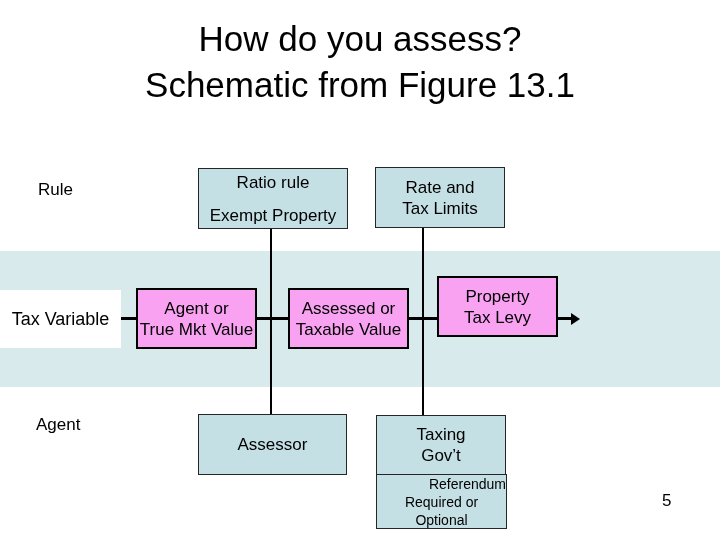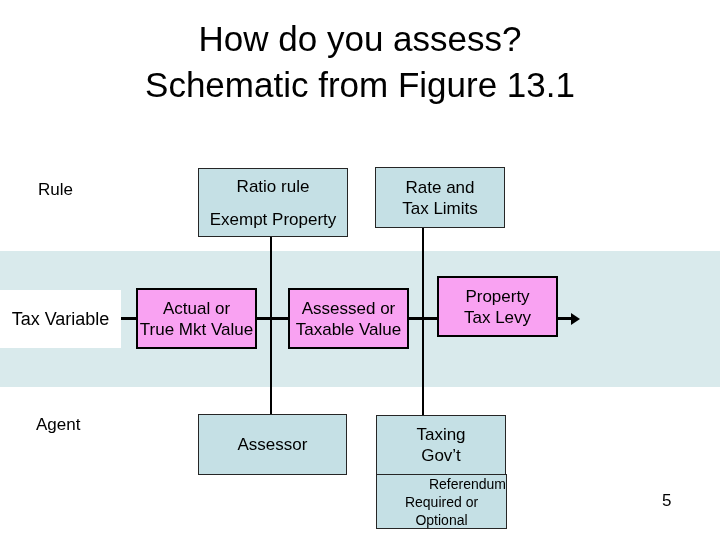--- a/index.html
+++ b/index.html
@@ -23,21 +23,21 @@
     background:#ffffff; display:flex; align-items:center; justify-content:center;
     font-size:18px; white-space:nowrap;
   }
   .box {
     position:absolute; box-sizing:border-box;
     display:flex; flex-direction:column; align-items:center; justify-content:center;
     text-align:center; font-size:17px; line-height:21px; color:#000;
   }
   .blue { background:var(--blue-box-fill,#c5e0e5); border:1px solid #262626; }
   .pink { background:var(--pink-box-fill,#f9a2f2); border:2px solid #000000; }
-  .box-ratio      { left:198px; top:168px; width:150px; height:69px;gap:12px; }
+  .box-ratio      { left:198px; top:168px; width:150px; height:61px;gap:12px; }
   .box-rate       { left:375px; top:167px; width:130px; height:61px; }
   .box-actual     { left:136px; top:288px; width:121px; height:61px; }
   .box-assessed   { left:288px; top:288px; width:121px; height:61px; }
   .box-levy       { left:437px; top:276px; width:121px; height:61px; }
   .box-assessor   { left:198px; top:414px; width:149px; height:61px; }
   .box-taxing     { left:376px; top:415px; width:130px; height:60px; }
   .box-referendum { left:376px; top:474px; width:131px; height:55px;
                     font-size:14px; line-height:18px;align-items:flex-end; }
   .vline { position:absolute; width:2px; background:var(--line-color,#000); }
   .v1 { left:270px; top:228px; height:186px; }
@@ -87,21 +87,21 @@
     <span>Ratio rule</span>
     <span>Exempt Property</span>
   </div>
 
   <div class="box blue box-rate">
     <span>Rate and</span>
     <span>Tax Limits</span>
   </div>
 
   <div class="box pink box-actual">
-    <span>Actual or</span>
+    <span>Agent or</span>
     <span>True Mkt Value</span>
   </div>
 
   <div class="box pink box-assessed">
     <span>Assessed or</span>
     <span>Taxable Value</span>
   </div>
 
   <div class="box pink box-levy">
     <span>Property</span>

